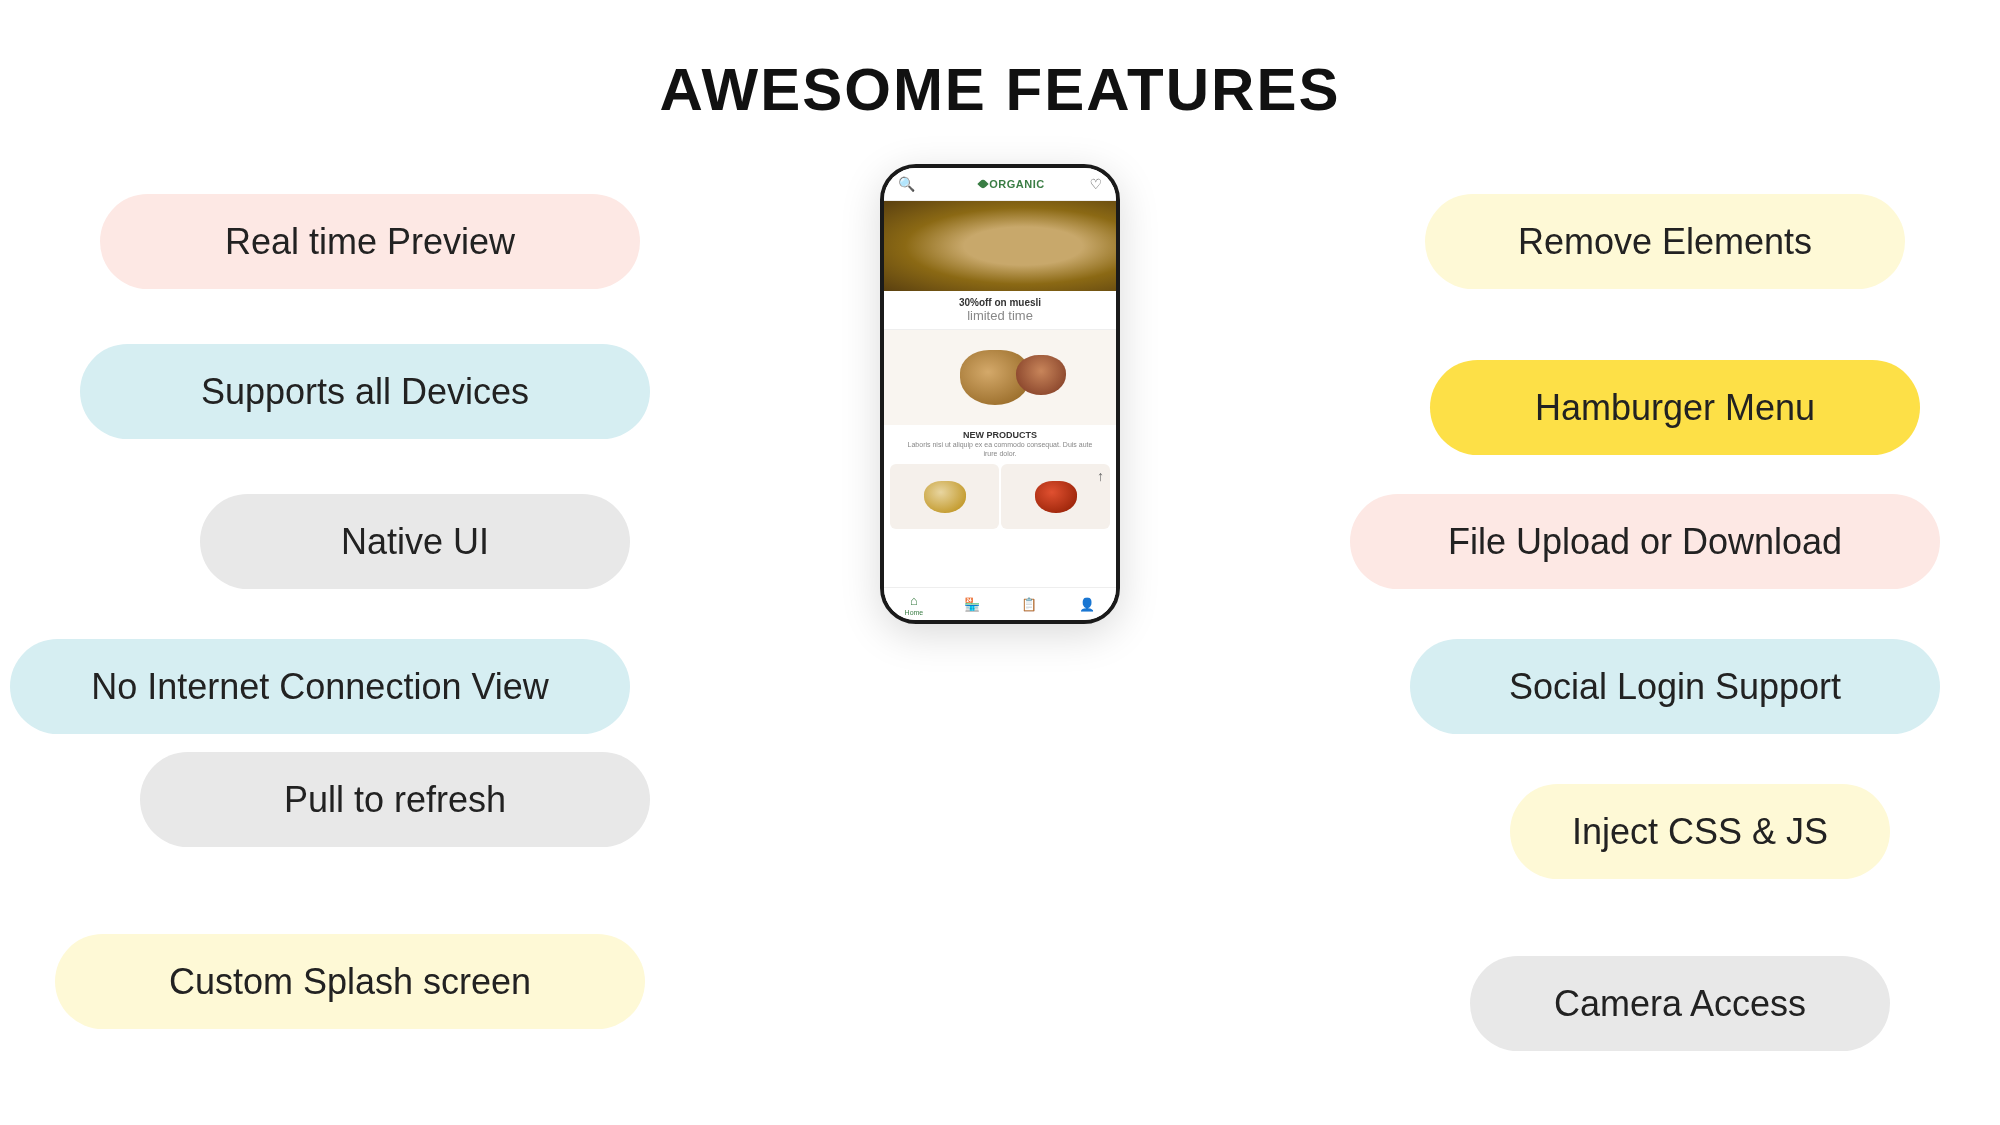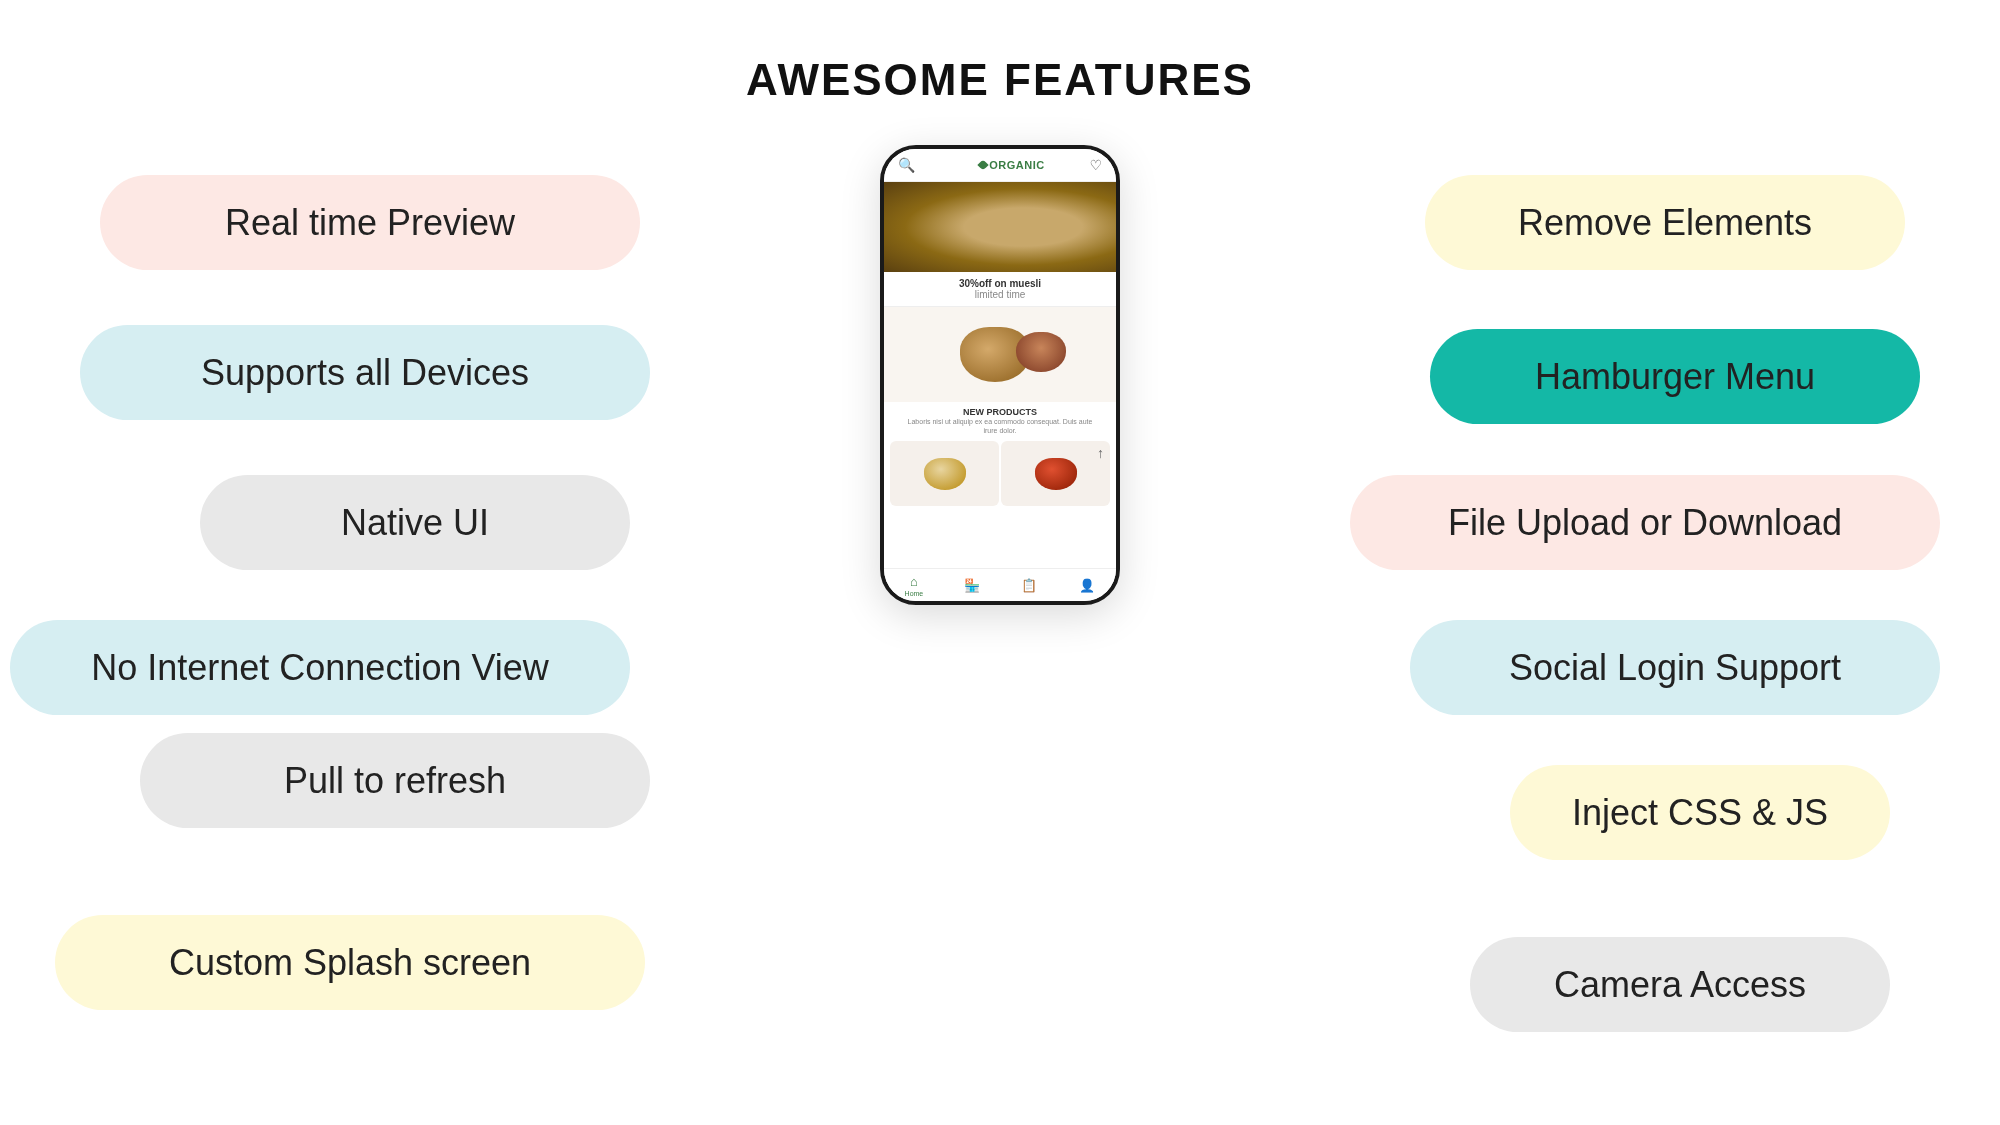--- a/index.html
+++ b/index.html
@@ -7,21 +7,21 @@
       background: #ffffff;
       font-family: 'Segoe UI', Arial, sans-serif;
       width: 2000px;
       height: 1125px;
       overflow: hidden;
       position: relative;
     }
 
     .page-title {
       text-align: center;
-      font-size: 44px;
+      font-size: 60px;
       font-weight: 900;
       color: #111;
       padding-top: 55px;
       letter-spacing: 2px;
     }
 
     .features-container {
       position: relative;
       width: 2000px;
       height: 1000px;
@@ -86,23 +86,23 @@
 
     
     .pill-remove-elements {
       background: #fef9d6;
       right: 95px;
       top: 50px;
       width: 480px;
     }
 
     .pill-hamburger-menu {
-      background: #14b8a6;
+      background: #fde047;
       right: 80px;
-      top: 204px;
+      top: 216px;
       width: 490px;
     }
 
     .pill-file-upload {
       background: #fde8e4;
       right: 60px;
       top: 350px;
       width: 590px;
     }
 
@@ -207,21 +207,21 @@
       border-bottom: 1px solid #eee;
     }
 
     .phone-promo-title {
       font-size: 10px;
       font-weight: 700;
       color: #333;
     }
 
     .phone-promo-sub {
-      font-size: 10px;
+      font-size: 13px;
       color: #888;
     }
 
     .phone-bowl-area {
       display: flex;
       justify-content: center;
       align-items: center;
       height: 95px;
       background: #f9f5f0;
       position: relative;

